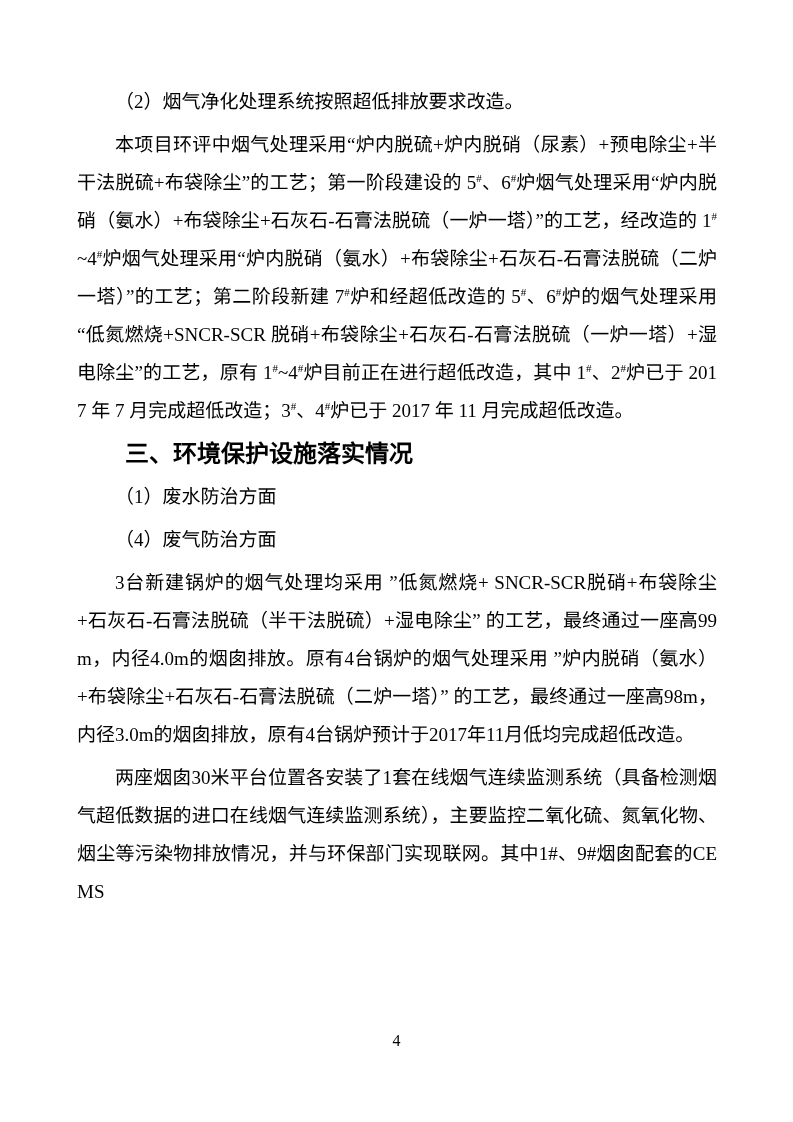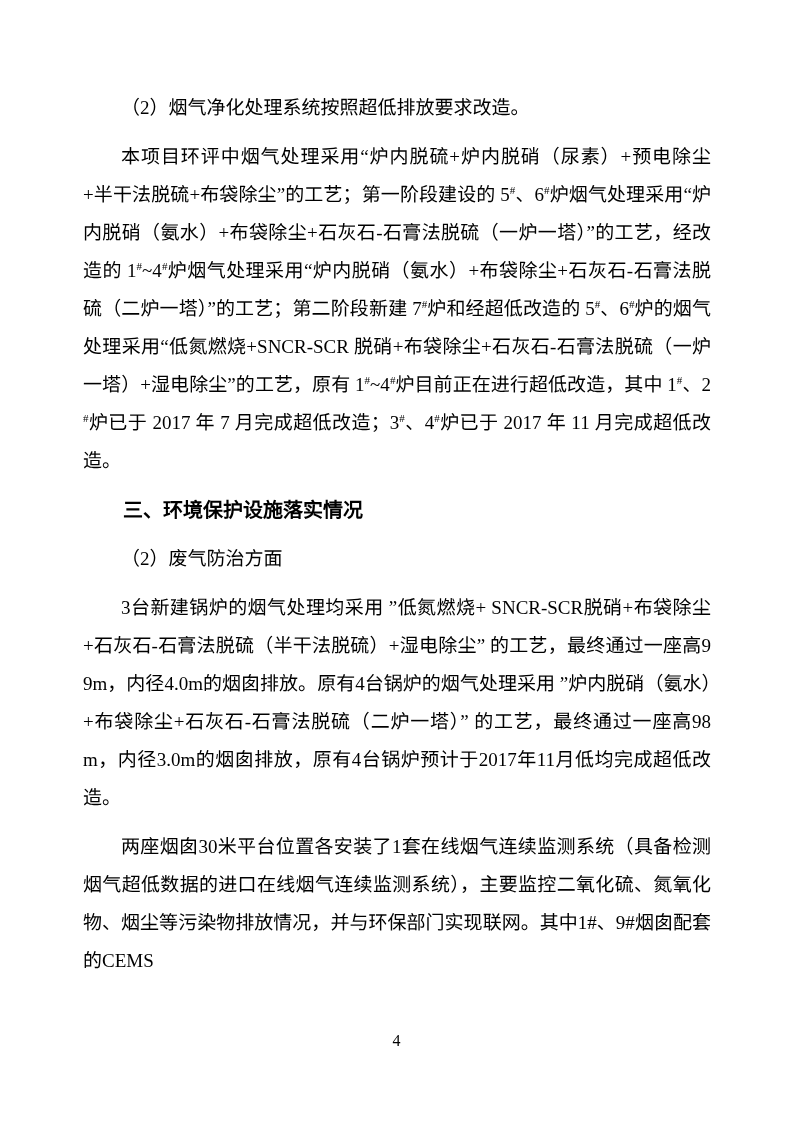--- a/index.html
+++ b/index.html
@@ -16,33 +16,33 @@
     font-family: "Liberation Serif", "DejaVu Serif", serif;
     overflow: hidden;
   }
   .content {
     position: absolute;
     left: 72px;
     top: 78px;
     width: 650px;
   }
   .para {
-    margin: 11px;
+    margin: 5px;
     padding: 0;
     font-size: 19px;
     line-height: 38px;
     text-align: justify;
     text-indent: 2em;
     word-break: break-all;
     color: #000000;
   }
   .para.heading {
     font-family: "Liberation Sans", "DejaVu Sans", sans-serif;
     font-weight: bold;
-    font-size: 20px;
+    font-size: 24px;
   }
   .para sup {
     font-size: 11px;
     line-height: 0;
     vertical-align: super;
   }
   .footer {
     position: absolute;
     left: 0;
     right: 0;
@@ -56,20 +56,21 @@
   }
 </style>
 </head>
 <body>
 
 <main class="page">
   <section class="content" id="content">
       <p class="para body"><span>（2）烟气净化处理系统按照超低排放要求改造。</span></p>
       <p class="para body"><span>本项目环评中烟气处理采用“炉内脱硫+炉内脱硝（尿素）+预电除尘+半干法脱硫+布袋除尘”的工艺；第一阶段建设的 5</span><sup>#</sup><span>、6</span><sup>#</sup><span>炉烟气处理采用“炉内脱硝（氨水）+布袋除尘+石灰石-石膏法脱硫（一炉一塔）”的工艺，经改造的 1</span><sup>#</sup><span>~4</span><sup>#</sup><span>炉烟气处理采用“炉内脱硝（氨水）+布袋除尘+石灰石-石膏法脱硫（二炉一塔）”的工艺；第二阶段新建 7</span><sup>#</sup><span>炉和经超低改造的 5</span><sup>#</sup><span>、6</span><sup>#</sup><span>炉的烟气处理采用“低氮燃烧+SNCR-SCR 脱硝+布袋除尘+石灰石-石膏法脱硫（一炉一塔）+湿电除尘”的工艺，原有 1</span><sup>#</sup><span>~4</span><sup>#</sup><span>炉目前正在进行超低改造，其中 1</span><sup>#</sup><span>、2</span><sup>#</sup><span>炉已于 2017 年 7 月完成超低改造；3</span><sup>#</sup><span>、4</span><sup>#</sup><span>炉已于 2017 年 11 月完成超低改造。</span></p>
       <p class="para heading"><span>三、环境保护设施落实情况</span></p>
-      <p class="para body"><span>（2）废气防治方面</span></p>
+      <p class="para body"><span>（1）废水防治方面</span></p>
+      <p class="para body"><span>（4）废气防治方面</span></p>
       <p class="para body"><span>3台新建锅炉的烟气处理均采用 ”低氮燃烧+ SNCR-SCR脱硝+布袋除尘+石灰石-石膏法脱硫（半干法脱硫）+湿电除尘” 的工艺，最终通过一座高99m，内径4.0m的烟囱排放。原有4台锅炉的烟气处理采用 ”炉内脱硝（氨水）+布袋除尘+石灰石-石膏法脱硫（二炉一塔）” 的工艺，最终通过一座高98m，内径3.0m的烟囱排放，原有4台锅炉预计于2017年11月低均完成超低改造。</span></p>
       <p class="para body"><span>两座烟囱30米平台位置各安装了1套在线烟气连续监测系统（具备检测烟气超低数据的进口在线烟气连续监测系统），主要监控二氧化硫、氮氧化物、烟尘等污染物排放情况，并与环保部门实现联网。其中1#、9#烟囱配套的CEMS</span></p>
     </section>
   <footer class="footer">
     <span class="page-number">4</span>
   </footer>
 </main>
 
 </body></html>

